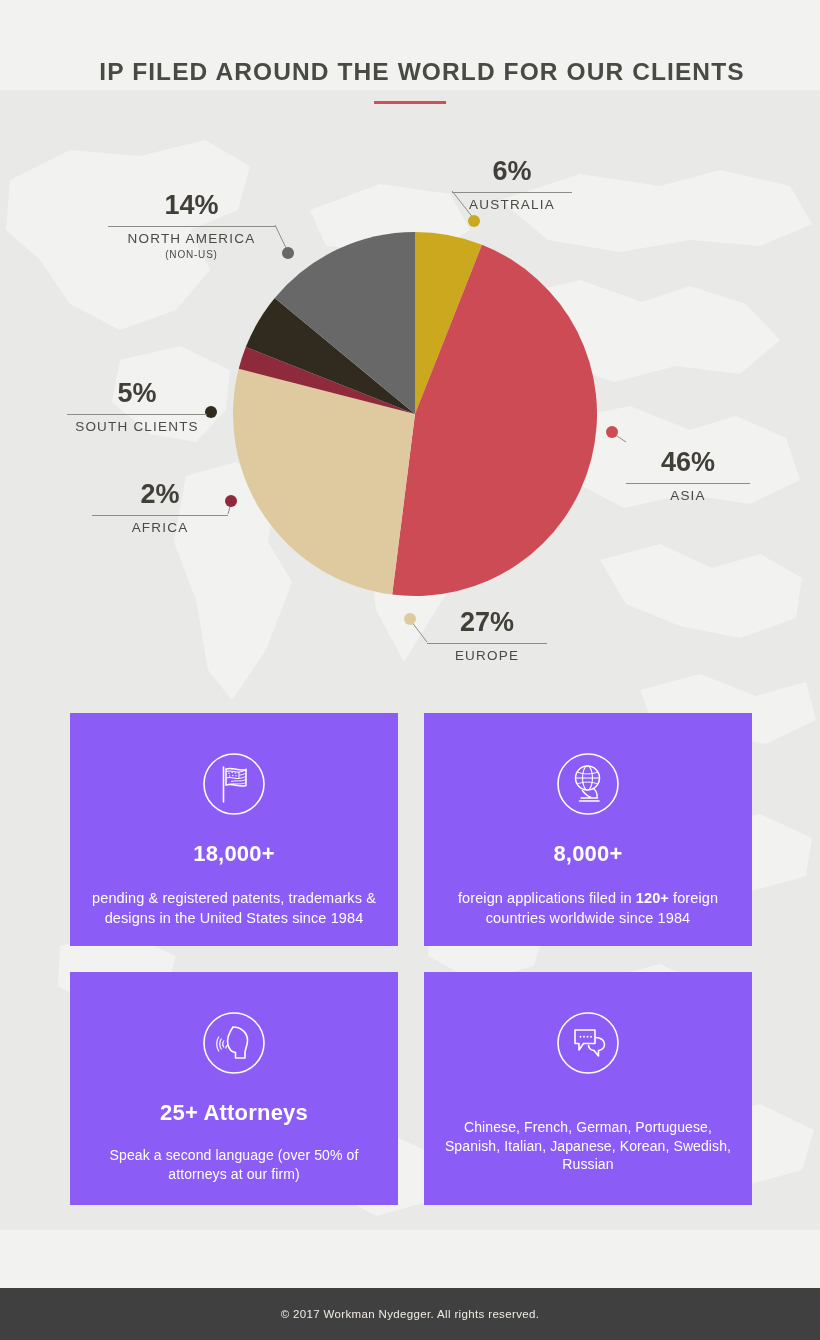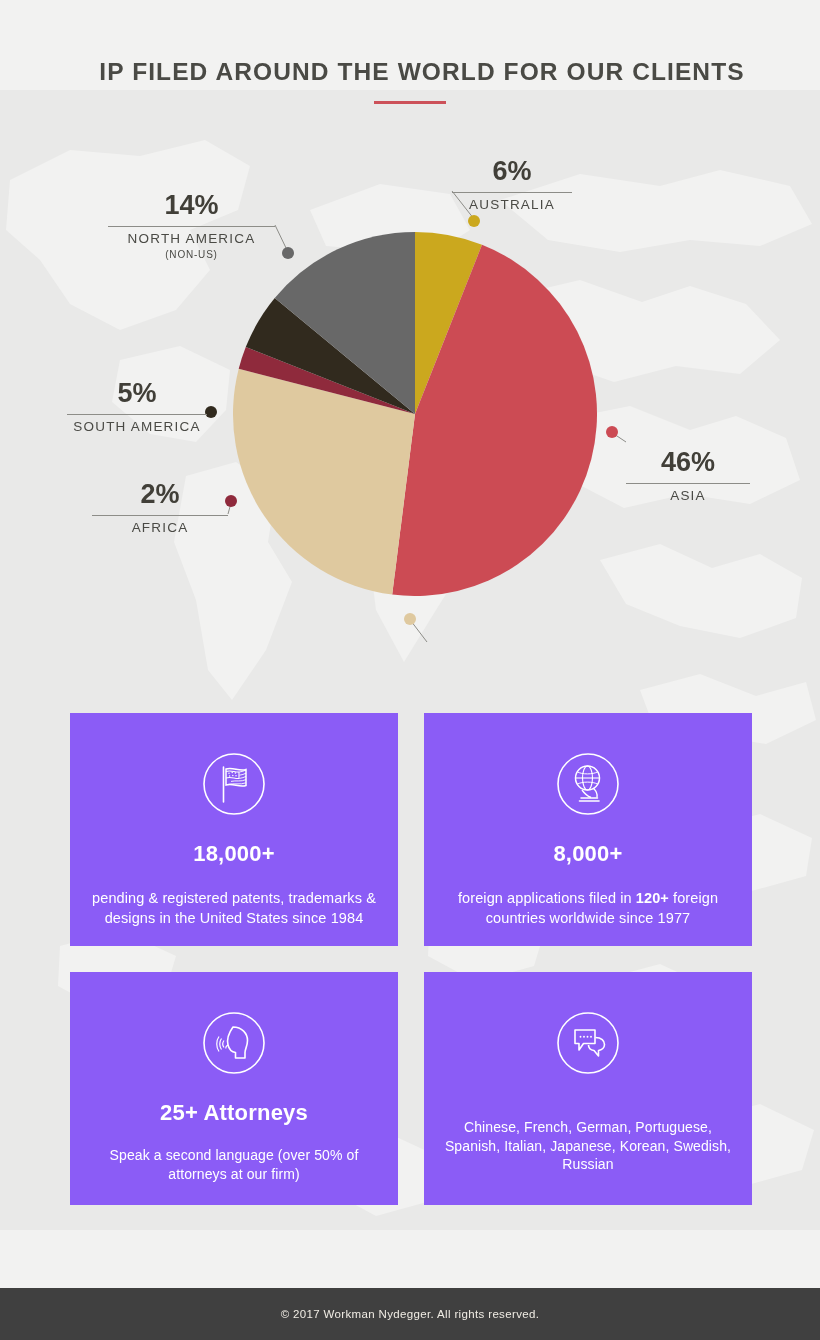--- a/index.html
+++ b/index.html
@@ -239,25 +239,30 @@
     <div class="region">NORTH AMERICA</div>
     <div class="sub">(NON-US)</div>
   </div>
 
   <div class="callout align-center" id="callout-asia">
     <div class="pct">46%</div>
     <div class="rule"></div>
     <div class="region">ASIA</div>
   </div>
 
+  <div class="callout align-center" id="callout-europe">
+    <div class="pct">27%</div>
+    <div class="rule"></div>
+    <div class="region">EUROPE</div>
+  </div>
 
   <div class="callout align-center" id="callout-south-america">
     <div class="pct">5%</div>
     <div class="rule"></div>
-    <div class="region">SOUTH AMERICA</div>
+    <div class="region">SOUTH CLIENTS</div>
   </div>
 
   <div class="callout align-center" id="callout-africa">
     <div class="pct">2%</div>
     <div class="rule"></div>
     <div class="region">AFRICA</div>
   </div>
 
   <div id="cards">
 
@@ -297,21 +302,21 @@
           <path d="M28.2 26.8 C33 29.6 44 29.6 48.8 26.8" fill="none" stroke="#fff" stroke-width="1"></path>
           <path d="M28.2 39.2 C33 36.4 44 36.4 48.8 39.2" fill="none" stroke="#fff" stroke-width="1"></path>
           <path d="M44 43 C47.5 46 48.5 49.5 48 52.5" fill="none" stroke="#fff" stroke-width="1.4"></path>
           <path d="M33 45 C35.5 48.5 38 51 42 52.5" fill="none" stroke="#fff" stroke-width="1.4"></path>
           <line x1="32" y1="53" x2="48.5" y2="53" stroke="#fff" stroke-width="1.5" stroke-linecap="round"></line>
           <line x1="30.5" y1="56" x2="50" y2="56" stroke="#fff" stroke-width="1.6" stroke-linecap="round"></line>
         </svg>
       </div>
       <div class="card-number">8,000+</div>
       <div class="card-desc">
-        <span>foreign applications filed in </span><b>120+</b><span> foreign countries worldwide since 1977</span>
+        <span>foreign applications filed in </span><b>120+</b><span> foreign countries worldwide since 1984</span>
       </div>
     </div>
 
     <div class="card tight">
       <div class="card-icon">
         <svg viewBox="0 0 78 78">
           <circle cx="39" cy="39" r="30" fill="none" stroke="#fff" stroke-width="1.6"></circle>
           <path d="M38 23 C47 23 52.5 29.5 52.5 36.5 C52.5 42 50 45 50 48.5 L50 54 L40.5 54 L40.5 48.5 C37 48 34 45 33 41 C32 37 33 30 38 23 Z" fill="none" stroke="#fff" stroke-width="1.6" stroke-linejoin="round"></path>
           <path d="M33.5 41 C31.5 41.5 30.5 43 31 44.5" fill="none" stroke="#fff" stroke-width="1.2"></path>
           <path d="M29 36.5 C27.5 38.5 27.5 41.5 29 43.5" fill="none" stroke="#fff" stroke-width="1.2"></path>

